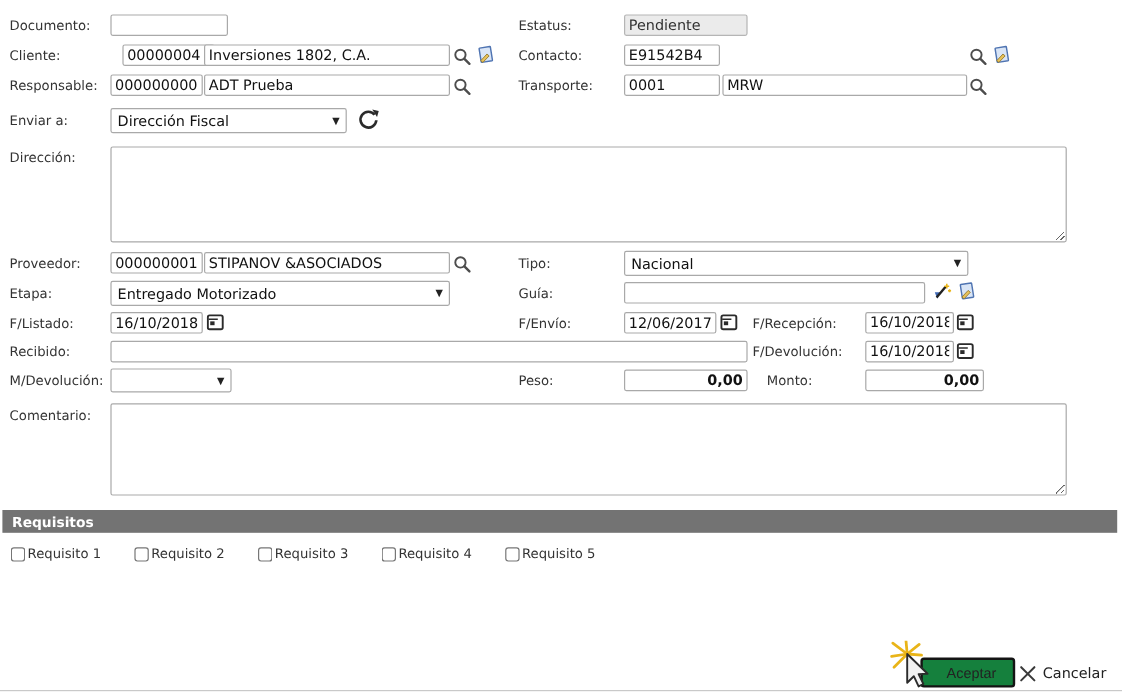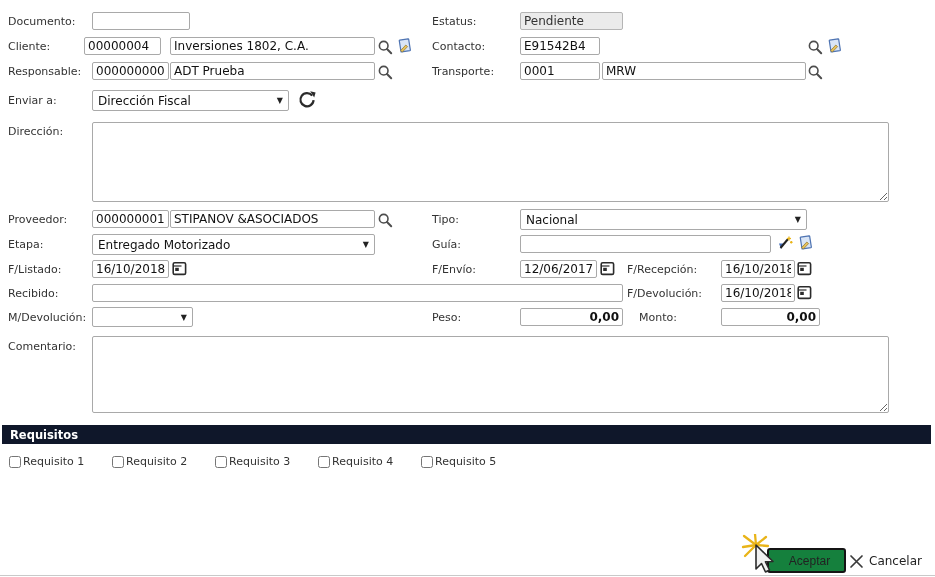--- a/index.html
+++ b/index.html
@@ -11,21 +11,21 @@
        color:#111;background:#fff;outline:none;}
   .ro{background:#ebebeb;border-color:#b5b5b5;color:#333;}
   .num{text-align:right;font-weight:bold;}
   .sel{position:absolute;box-sizing:border-box;height:21px;border:1px solid #a9a9a9;
        border-radius:2px;background:#fff;display:flex;align-items:center;
        justify-content:space-between;padding:0 5px;font-size:12px;color:#111;cursor:default;}
   .sel .arr{font-size:8px;color:#222;margin-left:4px;}
   .ta{position:absolute;box-sizing:border-box;border:1px solid #a9a9a9;border-radius:2px;
       font:12px "DejaVu Sans","Liberation Sans",sans-serif;padding:2px 3px;resize:both;outline:none;}
   .icon{position:absolute;display:block;line-height:0;}
-  .secbar{position:absolute;left:2px;top:425px;width:929px;height:19px;background:#0f172a;
+  .secbar{position:absolute;left:2px;top:425px;width:929px;height:19px;background:#737373;
           color:#fff;font-weight:bold;font-size:11.5px;display:flex;align-items:center;
           padding-left:8px;box-sizing:border-box;}
   .chk{position:absolute;top:455px;display:flex;align-items:center;gap:2px;
        font-size:11px;color:#333;}
   .chk input{width:12px;height:12px;margin:0;}
   .btn-accept{position:absolute;left:767px;top:548px;width:79px;height:25px;box-sizing:border-box;
               border:2px solid #141414;border-radius:3px;background:#15803d;display:flex;
               align-items:center;justify-content:center;padding-left:12px;
               font-size:12px;color:#222;cursor:pointer;}
   .cancel{position:absolute;left:849px;top:552px;height:18px;display:flex;align-items:center;
@@ -36,21 +36,21 @@
 <body>
 
 <div class="page">
 
   <span class="lbl" style="left:8px;top:15px">Documento:</span>
   <input class="inp" style="left: 92px; top: 12px; width: 98px;" value="">
   <span class="lbl" style="left:432px;top:15px">Estatus:</span>
   <input class="inp ro" style="left: 520px; top: 12px; width: 103px;" readonly="" value="Pendiente">
 
   <span class="lbl" style="left:8px;top:40px">Cliente:</span>
-  <input class="inp" style="left: 84px; top: 37px; width: 77px;" value="00000004">
+  <input class="inp" style="left: 102px; top: 37px; width: 77px;" value="00000004">
   <input class="inp" style="left: 170px; top: 37px; width: 205px;" value="Inversiones 1802, C.A.">
   <span class="icon" style="left:377px;top:39px">
     <svg width="16" height="16" viewBox="0 0 16 16">
         <circle cx="6.7" cy="6.7" r="4.3" fill="none" stroke="#4d4d4d" stroke-width="1.6"></circle>
         <line x1="10" y1="10" x2="14.2" y2="14.2" stroke="#4d4d4d" stroke-width="2" stroke-linecap="round"></line>
       </svg>
   </span>
   <span class="icon" style="left:396px;top:37px">
     <svg width="17" height="17" viewBox="0 0 17 17">
         <g transform="rotate(-9 8 8)">

